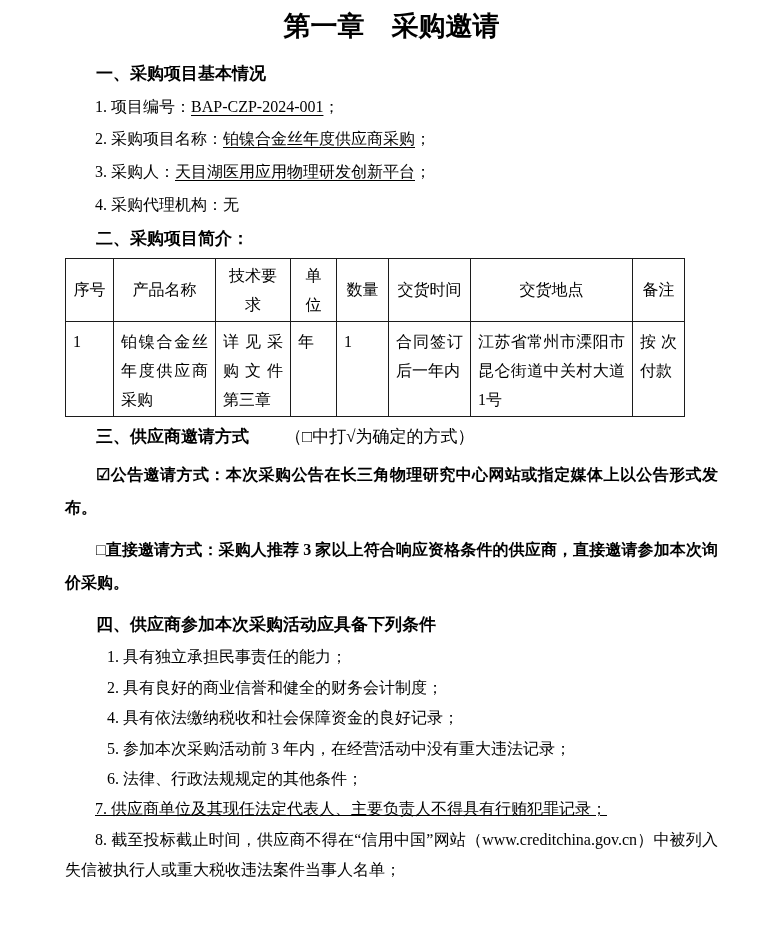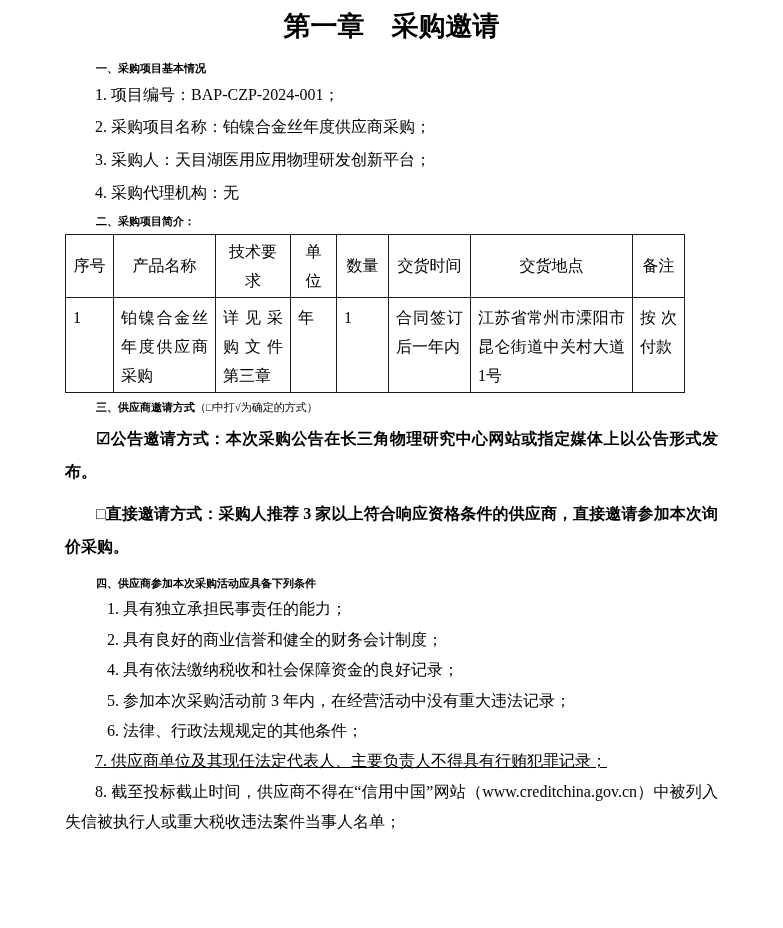--- a/index.html
+++ b/index.html
@@ -18,32 +18,32 @@
   .doc-title {
     font-size: 27px;
     font-weight: bold;
     text-align: center;
     margin: 4px 0 10px 0;
     line-height: 1.5;
   }
 
   .sec-heading {
     font-weight: bold;
-    font-size: 11px;
+    font-size: 17px;
     padding-left: 31px;
     line-height: 2.0;
   }
-  .sec-heading .normal-part { font-weight: normal; }
+  .sec-heading .normal-part { font-weight: normal; margin-left: 36px; }
 
   .s1-item {
     padding-left: 30px;
     line-height: 2.05;
   }
 
-  .underline { text-underline-offset: 3px; }
+  .underline { text-decoration: underline; text-underline-offset: 3px; }
 
   table.intro-table {
     border-collapse: collapse;
     table-layout: fixed;
     width: 566px;
     margin: 2px 0 3px 0;
   }
   table.intro-table th, table.intro-table td {
     border: 1.5px solid #1c1c1c;
     font-weight: normal;

